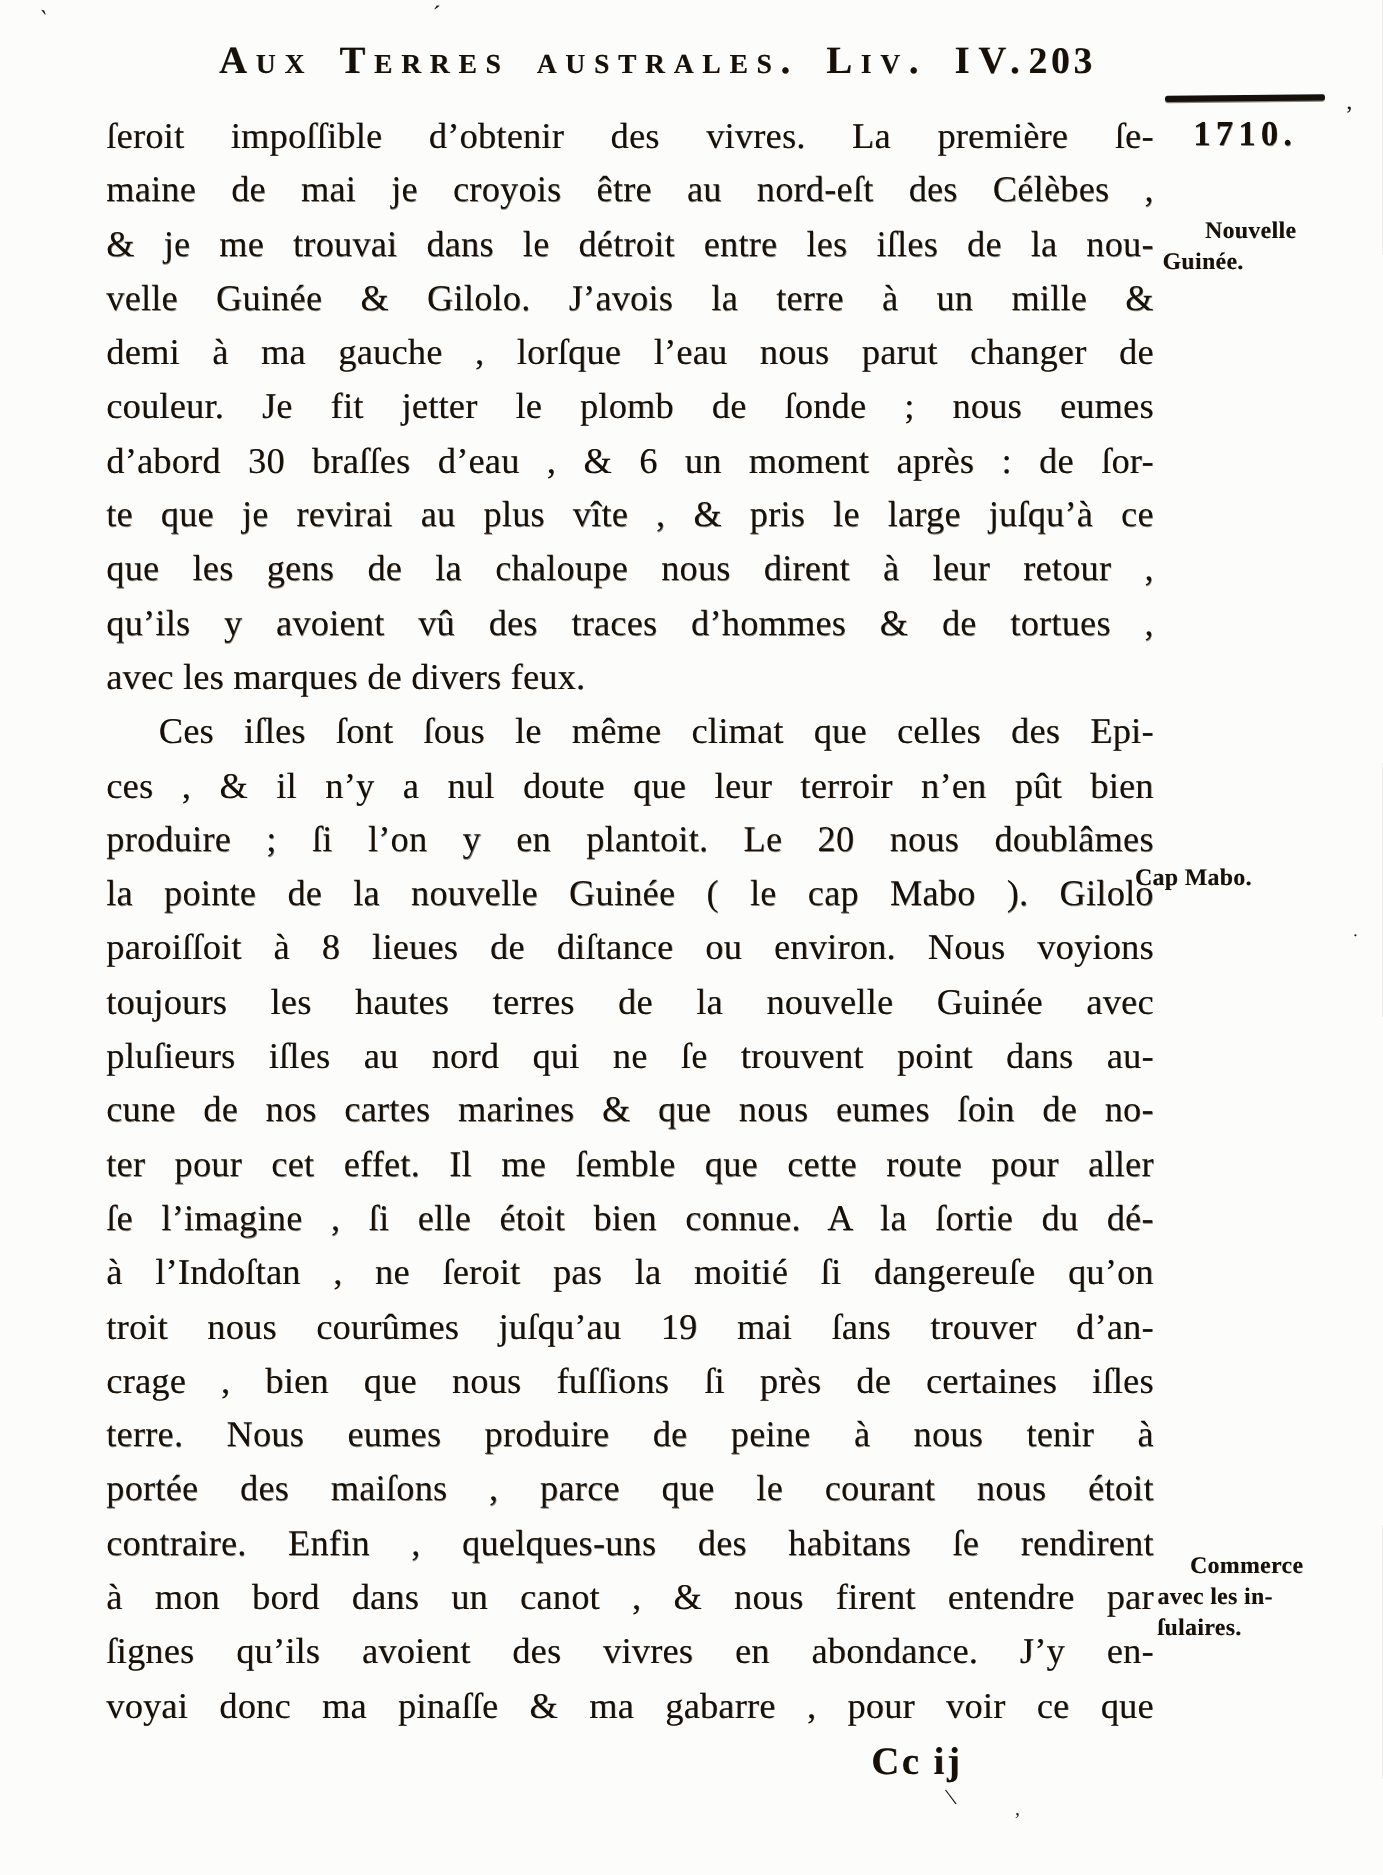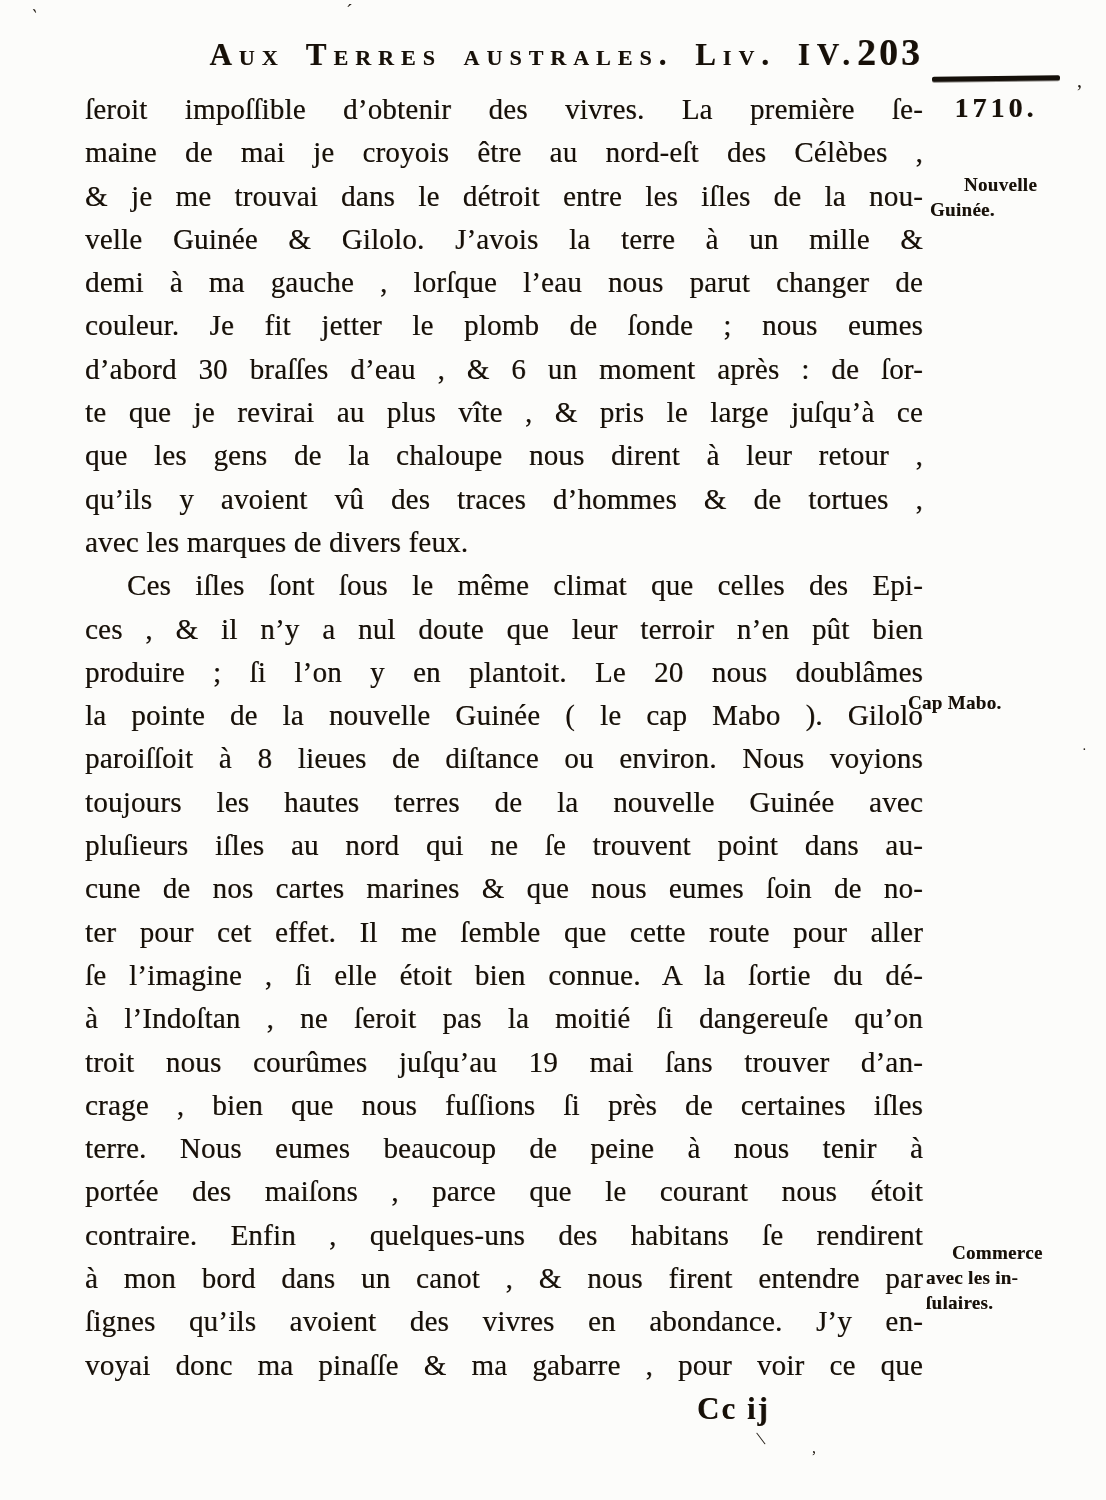--- a/index.html
+++ b/index.html
@@ -9,34 +9,34 @@
     background:#fcfcfa;
     overflow:hidden;
     color:#171008;
     font-family:"Liberation Serif","DejaVu Serif",serif;
   }
   .text-col{
     position:absolute;left:85px;top:30px;width:838px;
   }
   
   .header-row{
-    display:flex;align-items:baseline;justify-content:flex-end;
+    display:flex;align-items:baseline;justify-content:center;
     padding-left:44px;height:52px;
   }
   .header-title{
     font-variant:small-caps;
     font-size:31px;
     letter-spacing:7px;
     word-spacing:7px;
     font-weight:bold;
     white-space:nowrap;
     text-shadow:0.4px 0.4px 0 rgba(23,16,8,0.45);
   }
   .page-number{
-    font-size:38px;
+    font-size:30px;
     letter-spacing:3px;
     font-weight:bold;
     text-shadow:0.4px 0.4px 0 rgba(23,16,8,0.45);
   }
   
   .body-text{margin-top:6px;}
   .line{
     font-size:29px;
     line-height:43.3px;
     white-space:nowrap;
@@ -113,21 +113,21 @@
       <div class="line">la pointe de la nouvelle Guinée ( le cap Mabo ). Gilolo</div>
       <div class="line">paroiſſoit à 8 lieues de diſtance ou environ. Nous voyions</div>
       <div class="line">toujours les hautes terres de la nouvelle Guinée avec</div>
       <div class="line">pluſieurs iſles au nord qui ne ſe trouvent point dans au-</div>
       <div class="line">cune de nos cartes marines &amp; que nous eumes ſoin de no-</div>
       <div class="line">ter pour cet effet. Il me ſemble que cette route pour aller</div>
       <div class="line">ſe l’imagine , ſi elle étoit bien connue. A la ſortie du dé-</div>
       <div class="line">à l’Indoſtan , ne ſeroit pas la moitié ſi dangereuſe qu’on</div>
       <div class="line">troit nous courûmes juſqu’au 19 mai ſans trouver d’an-</div>
       <div class="line">crage , bien que nous fuſſions ſi près de certaines iſles</div>
-      <div class="line">terre. Nous eumes beaucoup de peine à nous tenir à</div>
+      <div class="line">terre. Nous eumes produire de peine à nous tenir à</div>
       <div class="line">portée des maiſons , parce que le courant nous étoit</div>
       <div class="line">contraire. Enfin , quelques-uns des habitans ſe rendirent</div>
       <div class="line">à mon bord dans un canot , &amp; nous firent entendre par</div>
       <div class="line">ſignes qu’ils avoient des vivres en abondance. J’y en-</div>
       <div class="line">voyai donc ma pinaſſe &amp; ma gabarre , pour voir ce que</div>
     </div>
 
     <div class="signature">Cc ij</div>
   </div>
 

